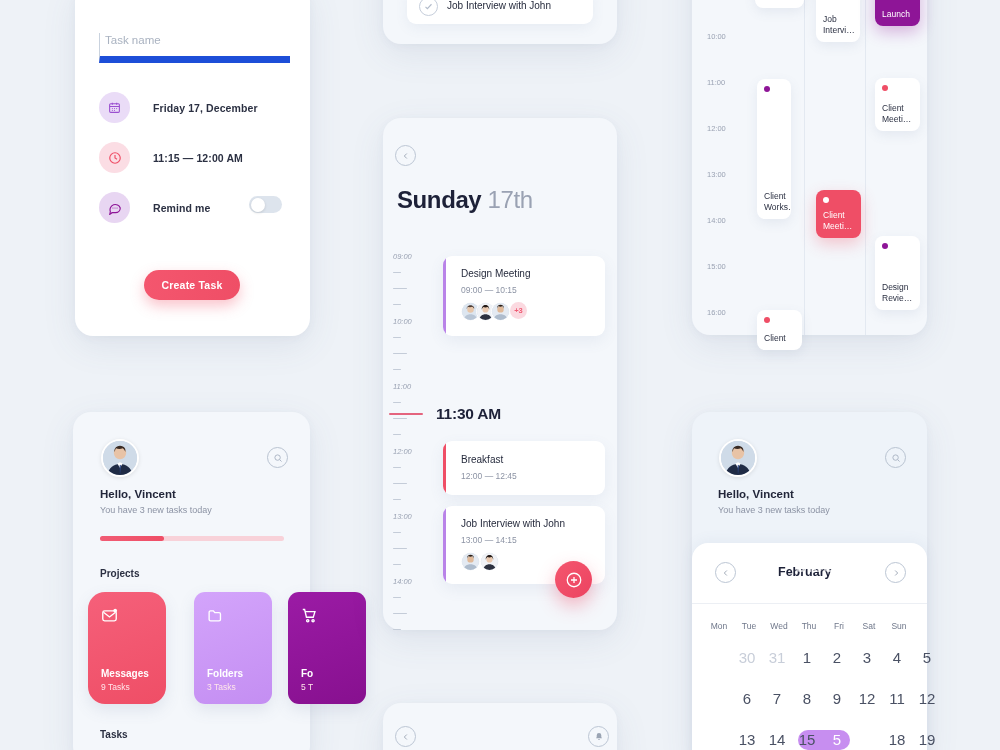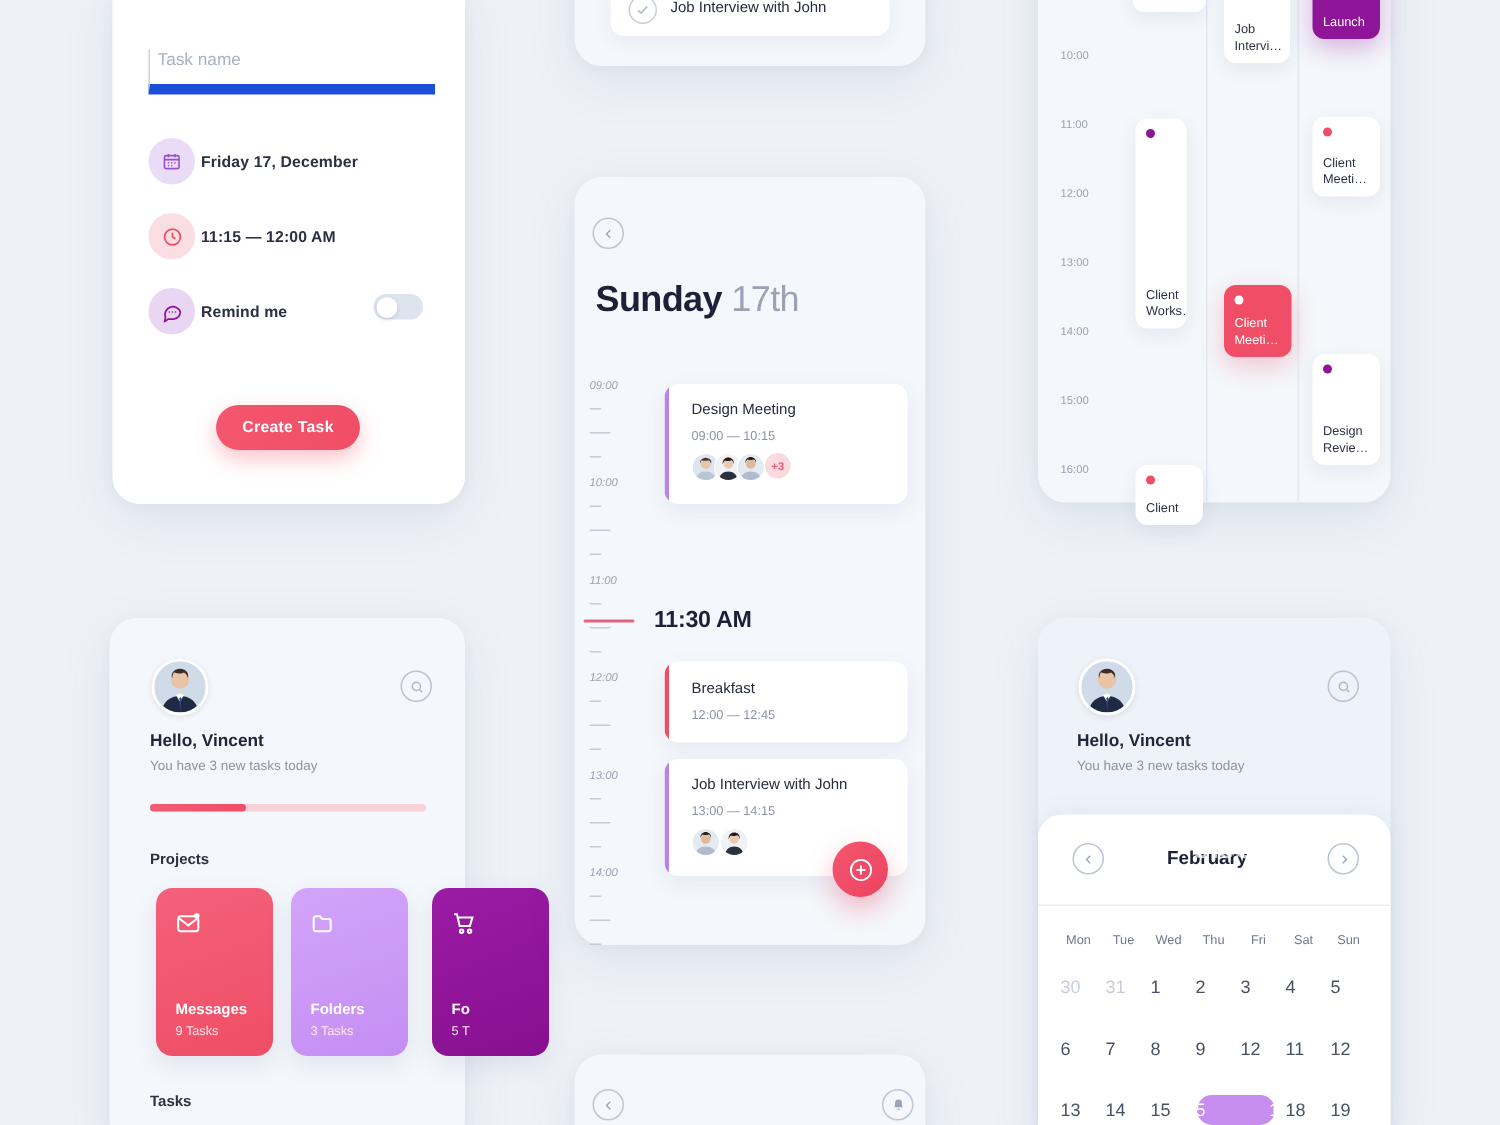--- a/index.html
+++ b/index.html
@@ -17,21 +17,21 @@
   .card-soft{background:#f4f7fb;}
 
   
   #create-task-card{left:75px;top:-16px;width:235px;height:352px;border-radius:18px;background:#fff;}
   .task-input-wrap{position:absolute;left:99px;top:30px;width:185px;}
   .task-input{width:100%;border:none;outline:none;font-size:11.5px;color:#9aa3b2;
       font-family:"Liberation Sans",sans-serif;background:transparent;padding:0 0 9px 5px;
       border-bottom:7px solid #1d4ed8;border-left:1.6px solid #c9d2de;line-height:14px;}
   .task-input::placeholder{color:#a9b2c0;}
 
-  .ct-row{position:absolute;left:99px;display:flex;align-items:center;gap:4px;}
+  .ct-row{position:absolute;left:99px;display:flex;align-items:center;gap:23px;}
   .ct-ico{width:31px;height:31px;border-radius:50%;display:flex;align-items:center;justify-content:center;flex:none;}
   .ct-ico svg{display:block;}
   .ct-ico.cal{background:#eadcf7;}
   .ct-ico.clk{background:#fbdde4;}
   .ct-ico.rem{background:#e8d6f2;}
   .ct-txt{font-size:10.5px;color:#2b3042;font-weight:bold;letter-spacing:.1px;white-space:nowrap;}
   .toggle{position:absolute;left:249px;width:33px;height:17px;border-radius:10px;background:#dde4ed;}
   .toggle .knob{position:absolute;left:1.5px;top:1.5px;width:14px;height:14px;border-radius:50%;background:#fff;
       box-shadow:0 1px 3px rgba(0,0,0,.13);}
   #create-task-btn{position:absolute;left:144px;top:270px;width:96px;height:30px;border:none;
@@ -107,21 +107,21 @@
   .wevt .wt{position:absolute;left:7px;right:5px;bottom:6px;font-size:8.5px;line-height:11px;color:#2b3042;}
   .wevt.solid .wt{color:#fff;}
 
   
   #cal-card{left:692px;top:412px;width:235px;height:352px;background:#eef3f9;border-radius:18px;overflow:hidden;}
   #cal-sheet{position:absolute;left:692px;top:543px;width:235px;height:221px;background:#fff;
       border-radius:16px 16px 0 0;box-shadow:0 -2px 14px rgba(90,110,150,.07);}
   .cal-month{position:absolute;font-size:12.5px;font-weight:bold;color:#1d2138;}
   .cal-divider{position:absolute;height:1px;background:#eceff4;}
   .dow{position:absolute;font-size:8.5px;color:#6f778a;text-align:center;width:24px;}
-  .dnum{position:absolute;font-size:12px;color:#4a5164;text-align:left;width:24px;line-height:20px;}
+  .dnum{position:absolute;font-size:15px;color:#4a5164;text-align:center;width:24px;line-height:20px;margin-left:28px;}
   .dnum.muted{color:#c8ced9;}
   .range-pill{position:absolute;height:20px;border-radius:10px;background:#c78ef0;}
   .dnum.on{color:#fff;}
   .watermark{position:absolute;left:795px;top:557px;width:150px;font-size:17px;font-weight:bold;
       color:rgba(255,255,255,.72);letter-spacing:.5px;pointer-events:none;}
 </style>
 </head>
 <body>
 
 <div class="stage">
@@ -202,21 +202,21 @@
         <path d="M16 16l4.5 4.5"></path>
     </svg>
   </div>
   <div class="greet" style="left:100px;top:488px">Hello, Vincent</div>
   <div class="subgreet" style="left:100px;top:505px">You have 3 new tasks today</div>
   <div class="progress-track" style="left:100px;top:536px;width:184px">
     <div class="progress-fill" id="home-progress-fill" style="width: 35%;"></div>
   </div>
   <div class="sec-title" style="left:100px;top:568px">Projects</div>
 
-  <div class="proj" style="left:104px;background:linear-gradient(160deg,#f5607a,#ef4e66);">
+  <div class="proj" style="left:88px;background:linear-gradient(160deg,#f5607a,#ef4e66);border-radius:17px;">
     <div class="p-ico">
       <svg width="17" height="17" viewBox="0 0 24 24" fill="none" stroke="#fff" stroke-width="1.9">
         <rect x="2.5" y="5.5" width="19" height="14" rx="2.5"></rect>
           <path d="M3.5 7.5 12 14l8.5-6.5"></path>
         <circle cx="20" cy="5" r="2.6" fill="#fff" stroke="none"></circle>
       </svg>
     </div>
     <div class="p-name">Messages</div>
     <div class="p-sub">9 Tasks</div>
   </div>

